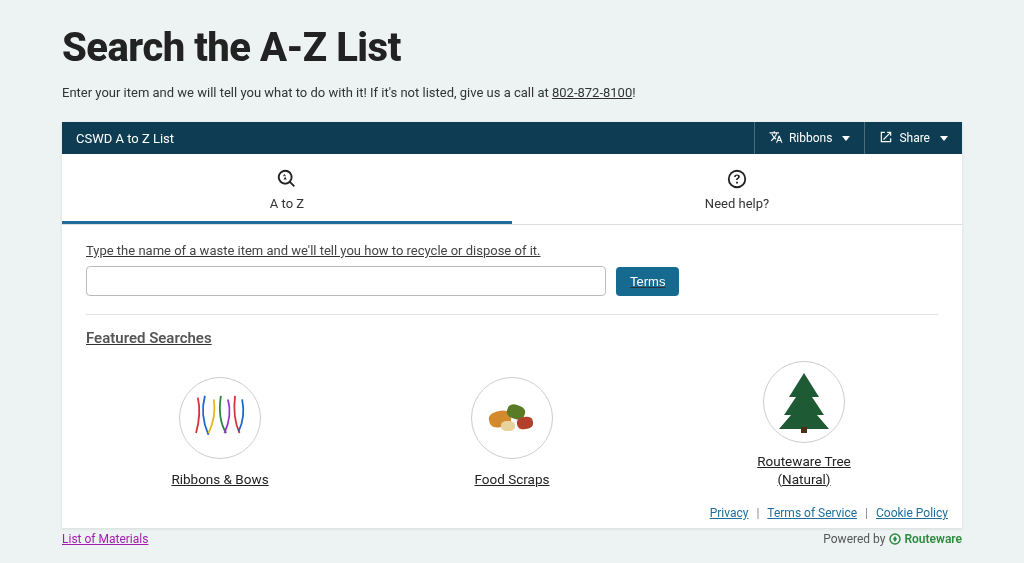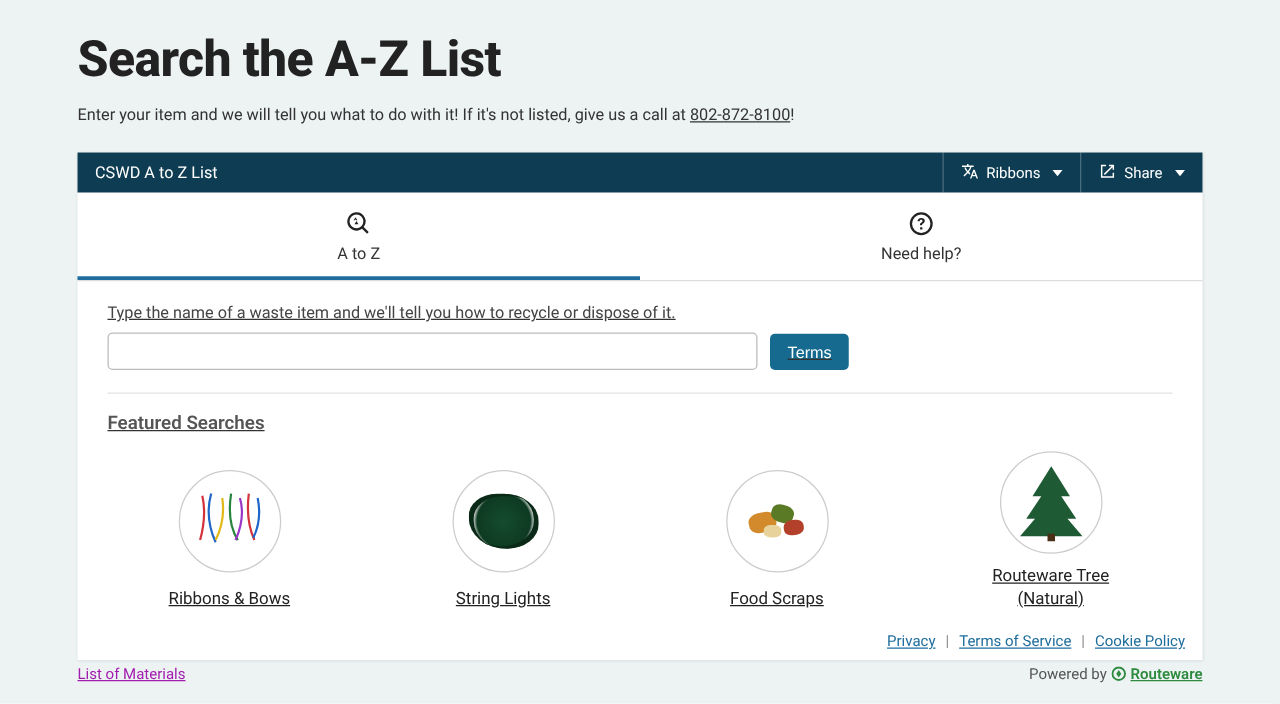--- a/index.html
+++ b/index.html
@@ -181,21 +181,21 @@
     font-size: 12px;
     color: #555;
   }
   .below-row a.list-link { color: #a21caf; text-decoration: underline; cursor:pointer;}
   .powered {
     display: flex;
     align-items: center;
     gap: 4px;
     color: #555;
   }
-  .powered .brand { color: #2d8a3e; font-weight: 600; display:flex; align-items:center; gap:3px;text-decoration:underline;}
+  .powered .brand { color: #2d8a3e; font-weight: 600; display:flex; align-items:center; gap:3px;}
   
   .ribbons-svg { width: 62px; height: 62px; }
   .lights-img {
     width: 56px; height: 44px;
     background: radial-gradient(circle at 50% 50%, #154c2e 0%, #0e3a22 60%, transparent 70%);
     border-radius: 40% 50% 45% 55%;
     box-shadow: inset 4px 2px 0 #0a2a17, inset -4px -2px 0 #0a2a17;
   }
   .scraps-img {
     width: 58px; height: 42px;
@@ -278,26 +278,20 @@
                 <path d="M28 14 q3 20 -6 38" stroke="#e2b818" stroke-width="2" fill="none"></path>
                 <path d="M36 10 q-4 26 6 42" stroke="#27843d" stroke-width="2" fill="none"></path>
                 <path d="M44 14 q5 18 -4 38" stroke="#9a36c6" stroke-width="2" fill="none"></path>
                 <path d="M52 10 q-3 24 5 42" stroke="#d4323a" stroke-width="2" fill="none"></path>
                 <path d="M60 14 q4 20 -4 36" stroke="#1f66c9" stroke-width="2" fill="none"></path>
               </svg>
             </div>
             <span class="feat-label">Ribbons &amp; Bows</span>
           </div>
 
-          <div class="feat-item">
-            <div class="feat-circle">
-              <div class="lights-img"></div>
-            </div>
-            <span class="feat-label">String Lights</span>
-          </div>
 
           <div class="feat-item">
             <div class="feat-circle">
               <div class="scraps-img">
                 <span style="width:22px;height:16px;background:#d28a2c;left:6px;top:14px;transform:rotate(-12deg);"></span>
                 <span style="width:18px;height:14px;background:#5a7a26;left:24px;top:8px;transform:rotate(18deg);"></span>
                 <span style="width:16px;height:12px;background:#b2402a;left:34px;top:20px;transform:rotate(-8deg);"></span>
                 <span style="width:14px;height:10px;background:#e6d29a;left:18px;top:24px;"></span>
               </div>
             </div>

